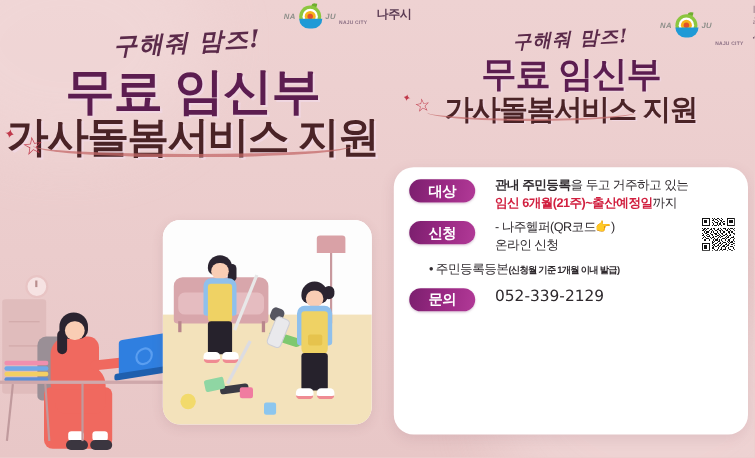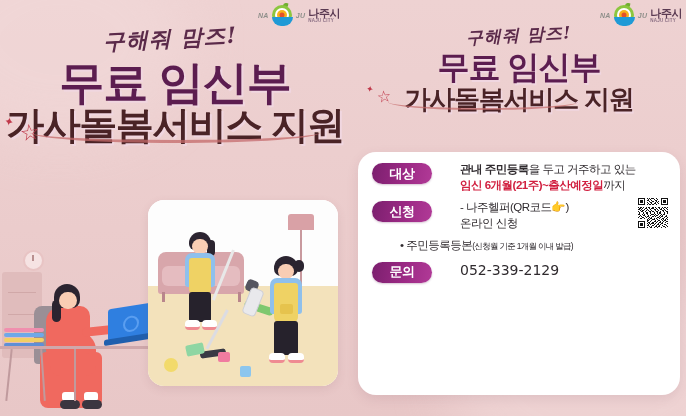--- a/index.html
+++ b/index.html
@@ -35,21 +35,21 @@
   .emblem .r4{width:5px;height:5px;background:#e3512a;}
   .emblem .arc{
     position:absolute;left:0;bottom:0;width:21px;height:9px;
     background:#1f9ad6;border-radius:0 0 11px 11px;
   }
   .emblem .leaf{
     position:absolute;left:11px;top:-2px;width:5px;height:5px;background:#6fae2f;
     border-radius:60% 0 60% 0;transform:rotate(10deg);
   }
   .logo-ko{display:flex;flex-direction:column;line-height:1;}
-  .logo-ko .kr{font-size:11px;font-weight:700;color:#5a3a52;letter-spacing:-.4px;}
+  .logo-ko .kr{font-size:11px;font-weight:700;color:#5a3a52;letter-spacing:-.4px;margin-left:34px;}
   .logo-ko .en{font-size:4.5px;font-weight:700;color:#8b6f84;letter-spacing:.2px;}
 
   
   .left-hero{position:absolute;left:0;top:24px;width:350px;}
   .script{
     font-size:22px;color:#5b2a4a;text-align:center;
     font-family:"DejaVu Serif",serif;font-style:italic;font-weight:700;
     letter-spacing:1px;transform:rotate(-3deg);margin-left:-10px;
   }
   .big-title{
@@ -182,25 +182,25 @@
     padding:10px 0 0 0;box-sizing:border-box;
   }
   .row{display:flex;align-items:flex-start;padding:0 12px 0 14px;margin-bottom:7px;}
   .pill{
     flex:none;width:60px;height:21px;border-radius:11px;
     background:linear-gradient(100deg,#7b1f6e 0%,#9c2a85 55%,#b13a97 100%);
     color:#fff;font-size:13px;font-weight:700;letter-spacing:-.5px;
     display:flex;align-items:center;justify-content:center;margin-top:1px;
     box-shadow:0 1px 2px rgba(90,20,80,.25);
   }
-  .rtext{margin-left:28px;flex:1;min-width:0;}
+  .rtext{margin-left:18px;flex:1;min-width:0;}
   .ln{font-size:11.5px;color:#2f2a2e;line-height:1.35;letter-spacing:-.5px;white-space:nowrap;}
   .ln .bold{font-weight:700;}
   .ln .accent{color:#d11f3f;font-weight:700;}
-  .ln .tiny{font-size:8.5px;font-weight:400;letter-spacing:-.7px;}
+  .ln .tiny{font-size:8.5px;font-weight:700;letter-spacing:-.7px;}
   .underline-squig{
     display:inline-block;border-bottom:2px solid #e08f9d;padding-bottom:0px;
   }
   .apply-wrap{display:flex;align-items:flex-start;width:100%;}
   .apply-txt{flex:1;}
   .qr{flex:none;width:30px;height:30px;margin-left:6px;margin-top:-2px;}
   .phone{font-size:14px;color:#2f2a2e;letter-spacing:0px;margin-top:1px;font-family:"DejaVu Sans",sans-serif;}
 </style>
 </head>
 <body>

